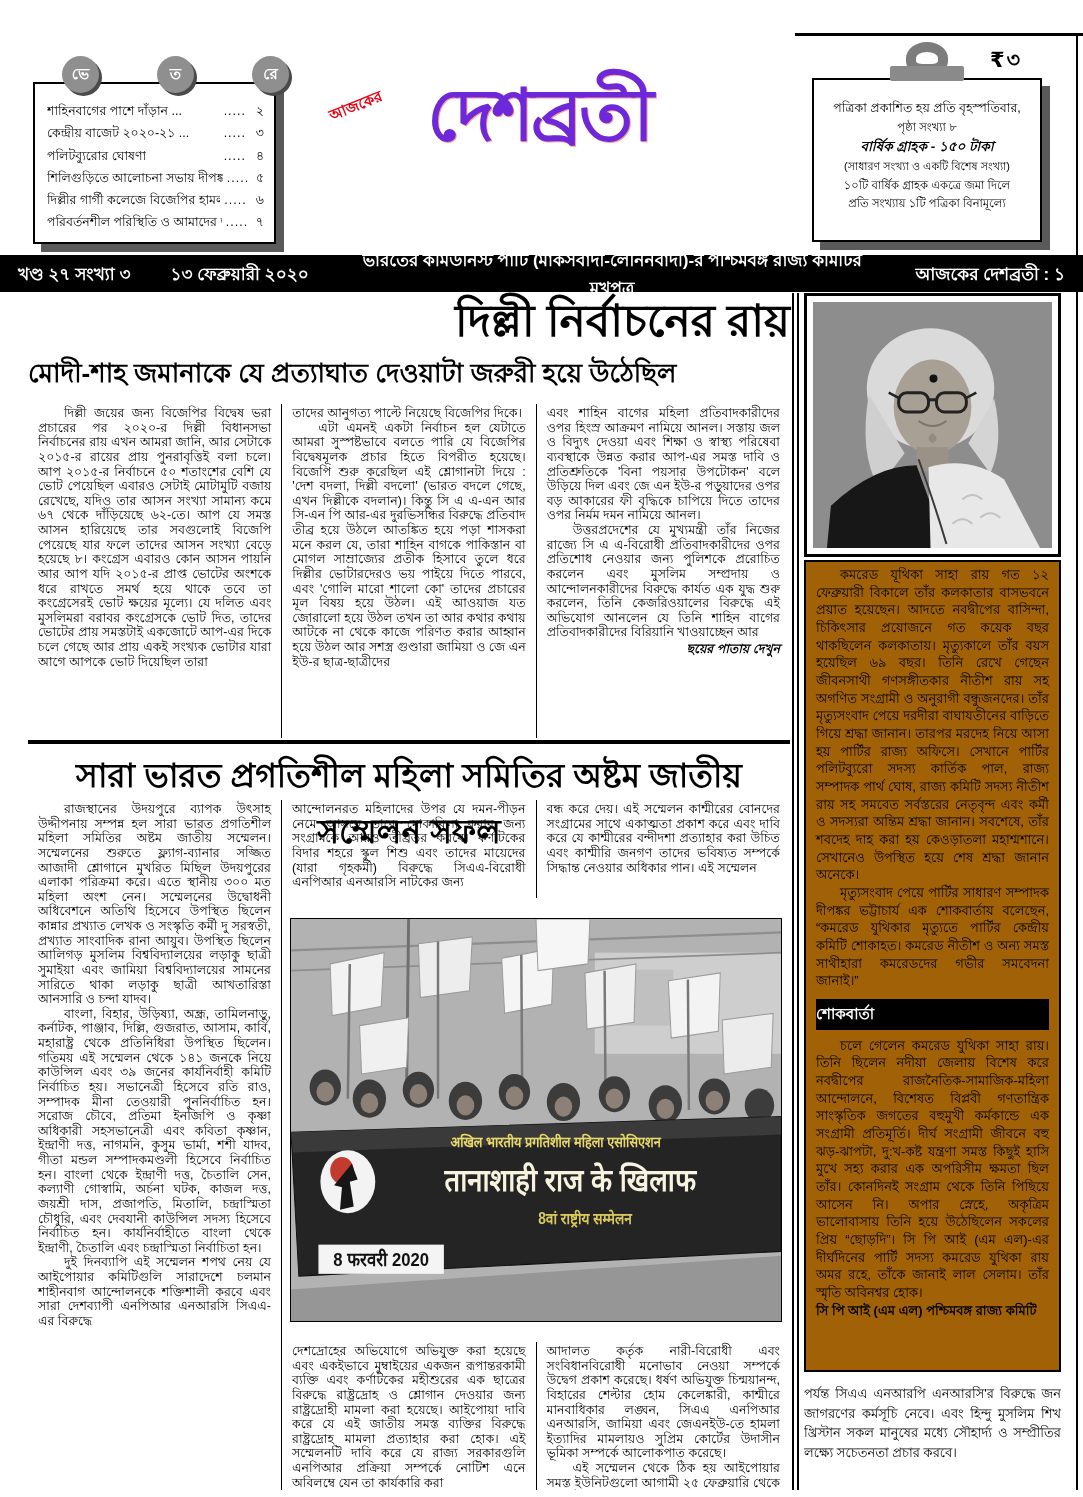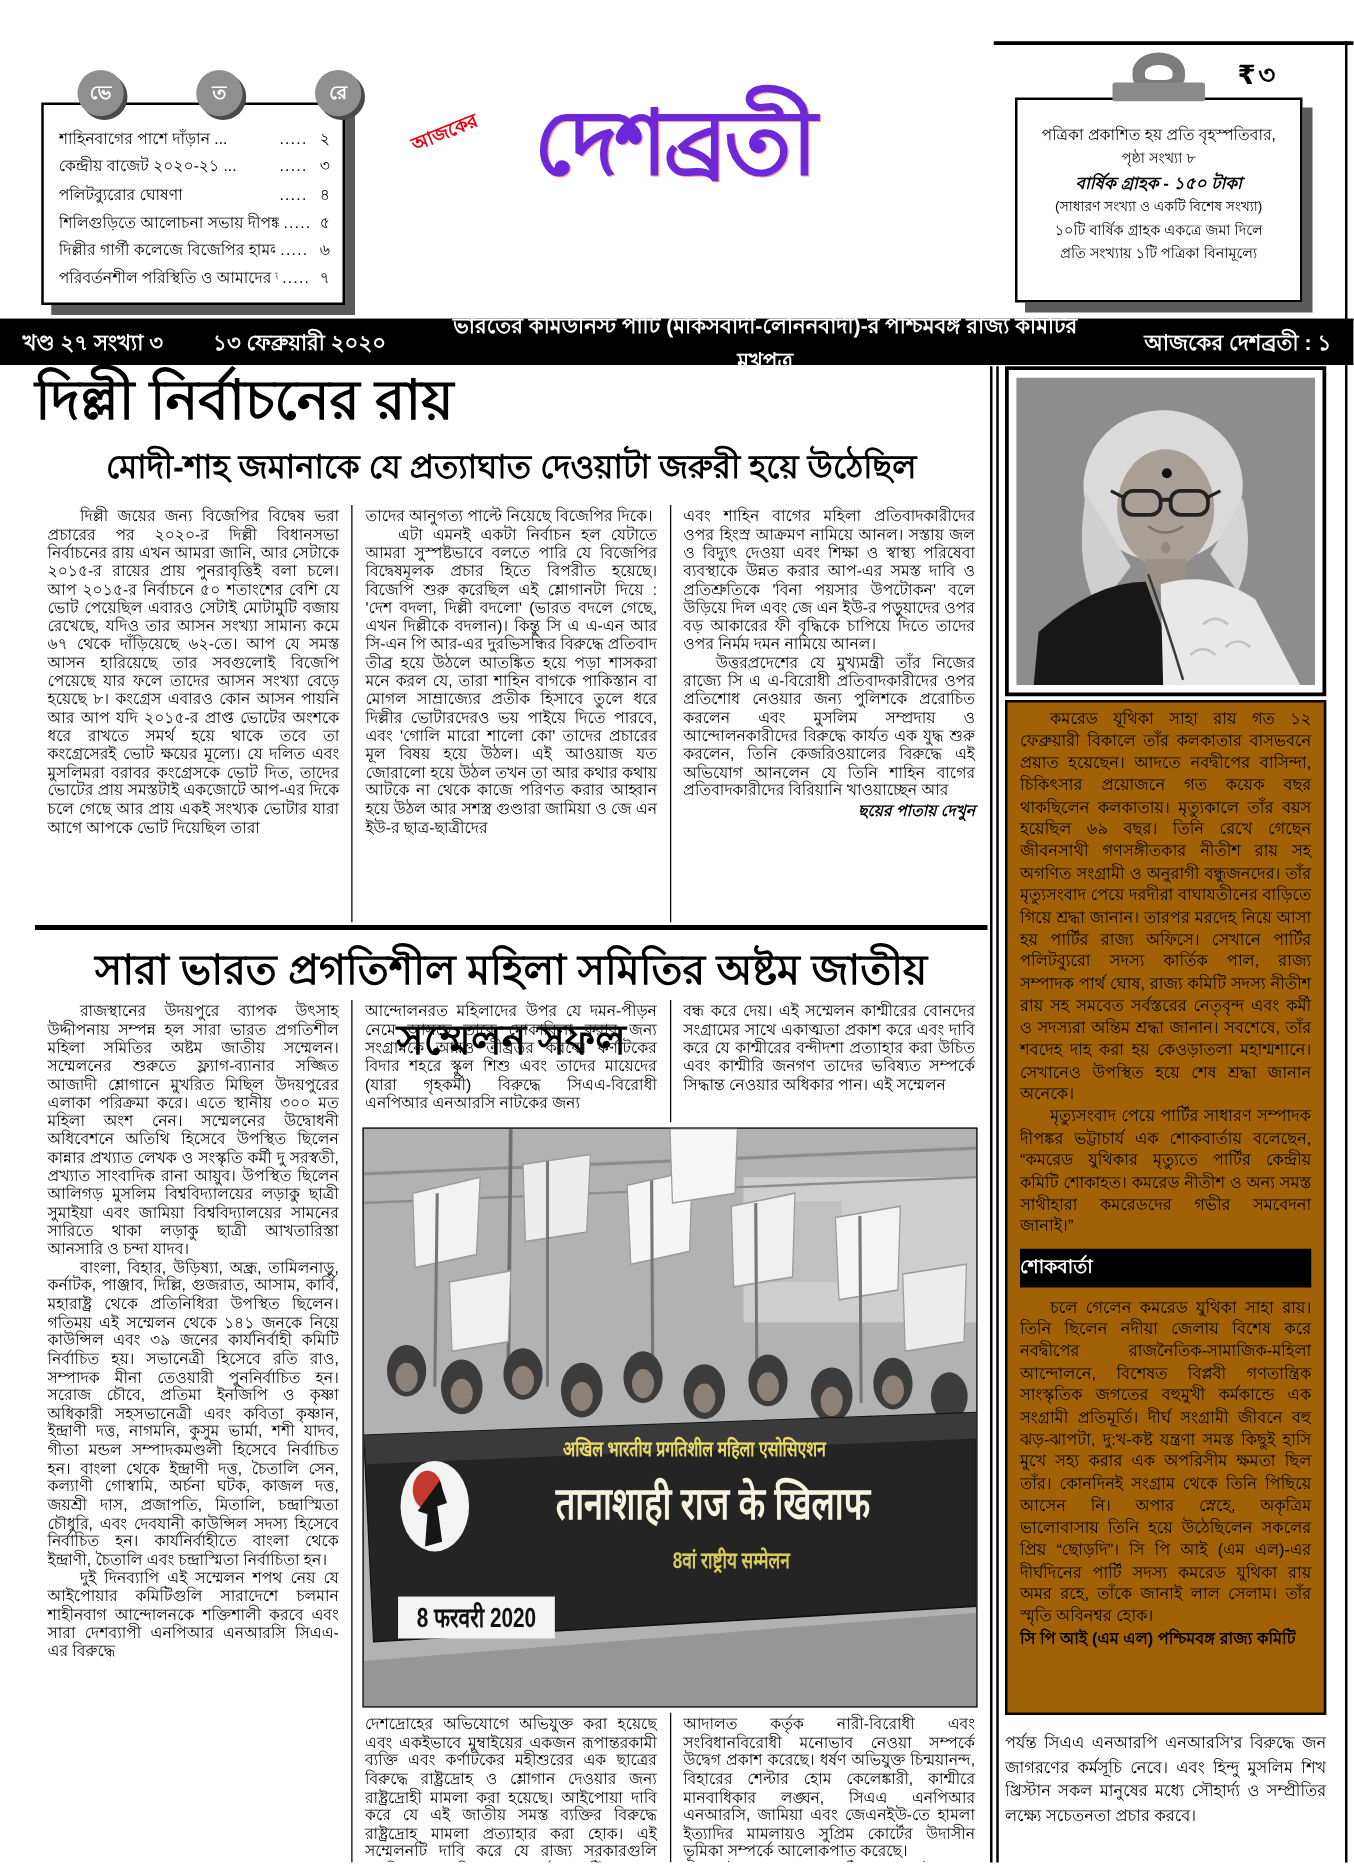--- a/index.html
+++ b/index.html
@@ -31,22 +31,22 @@
   .info-line{font-size:11.5px;line-height:1.6}
   .info-line.i{font-size:12.5px}
   .info-line.b{font-style:italic;font-weight:bold;font-size:13.5px}
   .info-line.s{font-size:11px}
 
   
   .dateline{position:absolute;left:0;top:255px;width:1083px;height:37px;background:#000;color:#fff;display:flex;align-items:center;font-size:17px;font-weight:bold;padding:0 18px;gap:40px;border-top:2px solid #000}
   .dateline .organ{flex:1;text-align:center}
 
   
-  .a1-head{position:absolute;left:28px;top:296px;width:762px;text-align:left;font-size:44px;font-weight:bold;line-height:1.15}
-  .a1-sub{position:absolute;left:28px;top:353px;width:762px;text-align:center;font-size:26px;font-weight:bold}
+  .a1-head{position:absolute;left:28px;top:296px;width:762px;text-align:right;font-size:44px;font-weight:bold;line-height:1.15}
+  .a1-sub{position:absolute;left:28px;top:353px;width:762px;text-align:left;font-size:26px;font-weight:bold}
   .a1-cols{position:absolute;left:28px;top:404px;width:762px;height:334px;display:flex;overflow:hidden}
   .ncol{flex:1;padding:2px 10px 0;font-size:12.5px;line-height:1.17;text-align:justify}
   .ncol + .ncol{border-left:1px solid #000}
   .ncol p{text-indent:26px;margin:0}
   .ncol p.flush{text-indent:0}
   .continued{text-align:right;font-style:italic;font-weight:bold;margin-top:2px}
 
   .hr1{position:absolute;left:28px;top:740px;width:762px;height:4px;background:#000}
 
   
@@ -55,21 +55,21 @@
   .a2-col1{width:254px;padding:2px 10px 0;font-size:12.5px;line-height:1.17;text-align:justify;border-right:1px solid #000;overflow:hidden}
   .a2-col1 p{text-indent:26px}
   .a2-right{flex:1;display:flex;flex-direction:column}
   .a2-row{display:flex;overflow:hidden}
   .a2-row.top{height:98px}
   .a2-row.bot{flex:1}
   .a2-cell{flex:1;padding:2px 10px 0;font-size:12.5px;line-height:1.17;text-align:justify;overflow:hidden}
   .a2-cell + .a2-cell{border-left:1px solid #000}
   .a2-cell p{text-indent:26px;margin:0}
   .a2-cell p.flush{text-indent:0}
-  .demo-photo{height:464px;margin:4px 8px;border:1px solid #000;background:#9a9a9a}
+  .demo-photo{height:404px;margin:20px 8px;border:1px solid #000;background:#9a9a9a}
   .demo-photo svg{width:100%;height:100%;display:block}
 
   
   .vdiv{position:absolute;left:792px;top:293px;width:7px;height:1197px;border-left:2px solid #000;border-right:2px solid #000}
   .photo-frame{position:absolute;left:804px;top:293px;width:257px;height:264px;border:3px solid #000;background:#fff;padding:6px}
   .photo-frame svg{width:100%;height:100%;display:block}
   .obit-box{position:absolute;left:804px;top:560px;width:257px;height:812px;border:2px solid #000;background:#a16207;padding:4px 10px;font-size:13px;line-height:1.36;text-align:justify;overflow:hidden}
   .obit-box p{text-indent:24px;margin:0}
   .shok-bar{background:#000;color:#fff;font-size:15px;font-weight:bold;margin:9px 0 7px;padding:5px 0}
   .signature{font-weight:bold;text-indent:0 !important;margin-top:2px}

